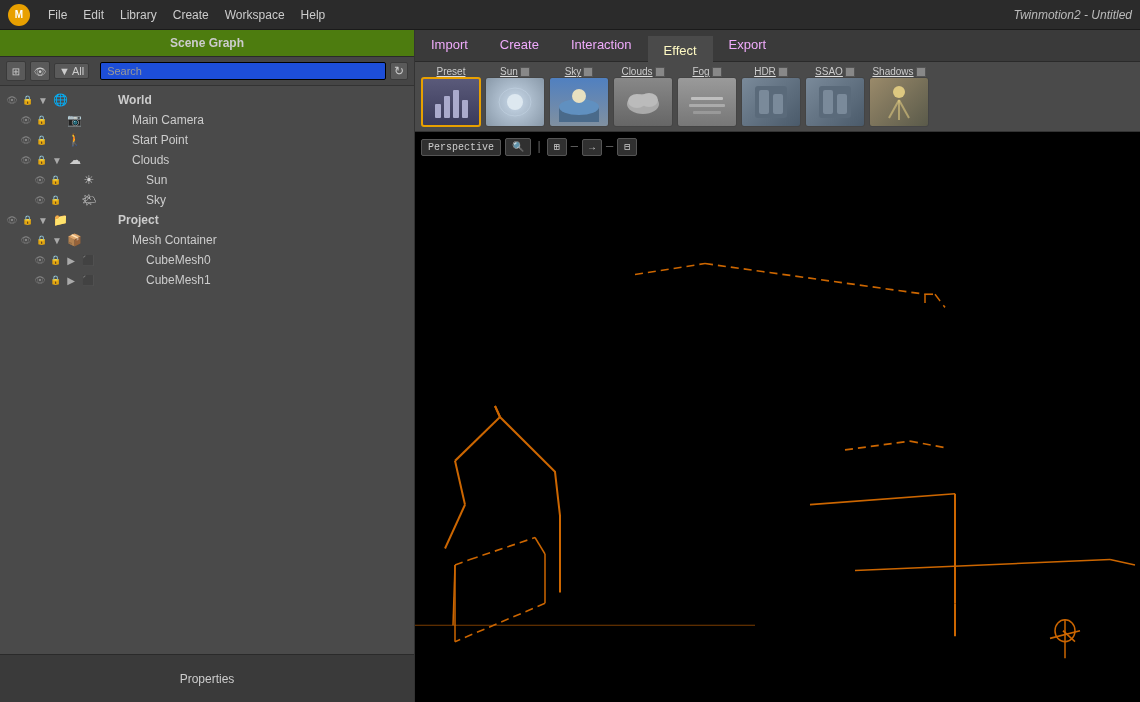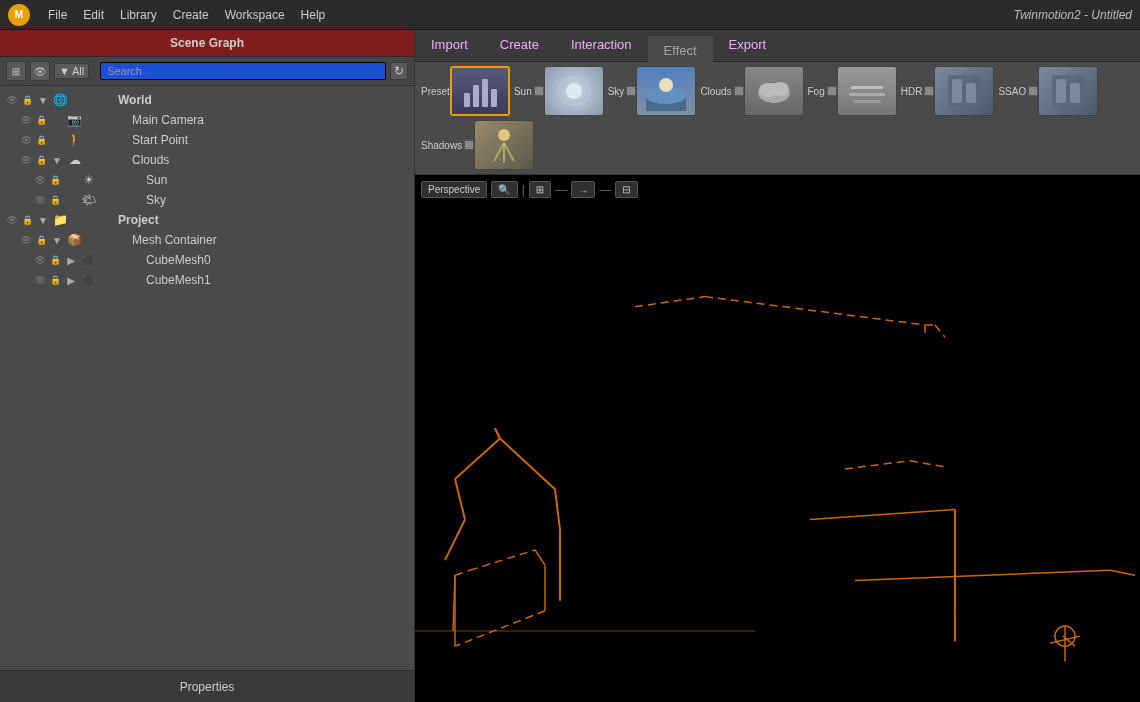--- a/index.html
+++ b/index.html
@@ -51,21 +51,21 @@
       width: 415px;
       min-width: 415px;
       display: flex;
       flex-direction: column;
       background: #4a4a4a;
       border-right: 1px solid #333;
     }
 
     
     #scene-graph-header {
-      background: #7f1d1d;
+      background: #4d7c0f;
       padding: 6px 24px;
       font-size: 12px;
       font-weight: bold;
       color: #ccc;
       text-align: center;
       border-bottom: 1px solid #2a2a2a;
     }
 
     
     #scene-toolbar {
@@ -149,21 +149,21 @@
     .tree-label.bold { font-weight: bold; }
 
     
     #properties-panel {
       background: #3a3a3a;
       padding: 6px 8px;
       font-size: 12px;
       color: #ccc;
       text-align: center;
       border-top: 1px solid #2a2a2a;
-      height: 32px;
+      height: 48px;
       display: flex; align-items: center; justify-content: center;
     }
 
     
     #right-panel {
       flex: 1;
       display: flex;
       flex-direction: column;
       background: #3c3c3c;
     }
@@ -179,41 +179,42 @@
     .tab-btn {
       padding: 6px 16px;
       font-size: 13px;
       color: #f0abfc;
       cursor: pointer;
       border-bottom: 2px solid transparent;
       height: 100%;
       display: flex; align-items: center;
     }
     .tab-btn.active {
-      color: #a3a3a3;
+      color: #fef9c3;
       background: #4a4a4a;
       border-bottom: 2px solid #e8a000;
       margin-top: 12px;
     }
 
     
     #effect-bar {
       background: #4a4a4a;
       padding: 4px 6px;
       display: flex;
       align-items: center;
       gap: 4px;
       border-bottom: 1px solid #333;
       flex-wrap: wrap;
     }
     .effect-item {
       display: flex;
-      flex-direction: row;
+      flex-direction: column;
       align-items: center;
       cursor: pointer;
+      text-decoration: underline;
     }
     .effect-label {
       font-size: 10px;
       color: #ccc;
       display: flex; align-items: center; gap: 2px;
     }
     .effect-checkbox {
       width: 10px; height: 10px;
       background: #888;
       border: 1px solid #555;
@@ -242,20 +243,21 @@
     .hdr-thumb { background: linear-gradient(135deg, #7a8a9a, #4a5a6a); }
     .ssao-thumb { background: linear-gradient(135deg, #7a8a9a, #4a5a6a); }
     .sunbeams-thumb { background: linear-gradient(135deg, #9a8a6a, #5a5a4a); }
 
     
     #viewport {
       flex: 1;
       background: #000;
       position: relative;
       overflow: hidden;
+      font-family: Liberation Mono, monospace;
     }
     #viewport-toolbar {
       position: absolute;
       top: 6px; left: 6px;
       display: flex; align-items: center; gap: 4px;
       z-index: 10;
     }
     .vp-btn {
       background: rgba(60,60,60,0.8);
       border: 1px solid #555;

